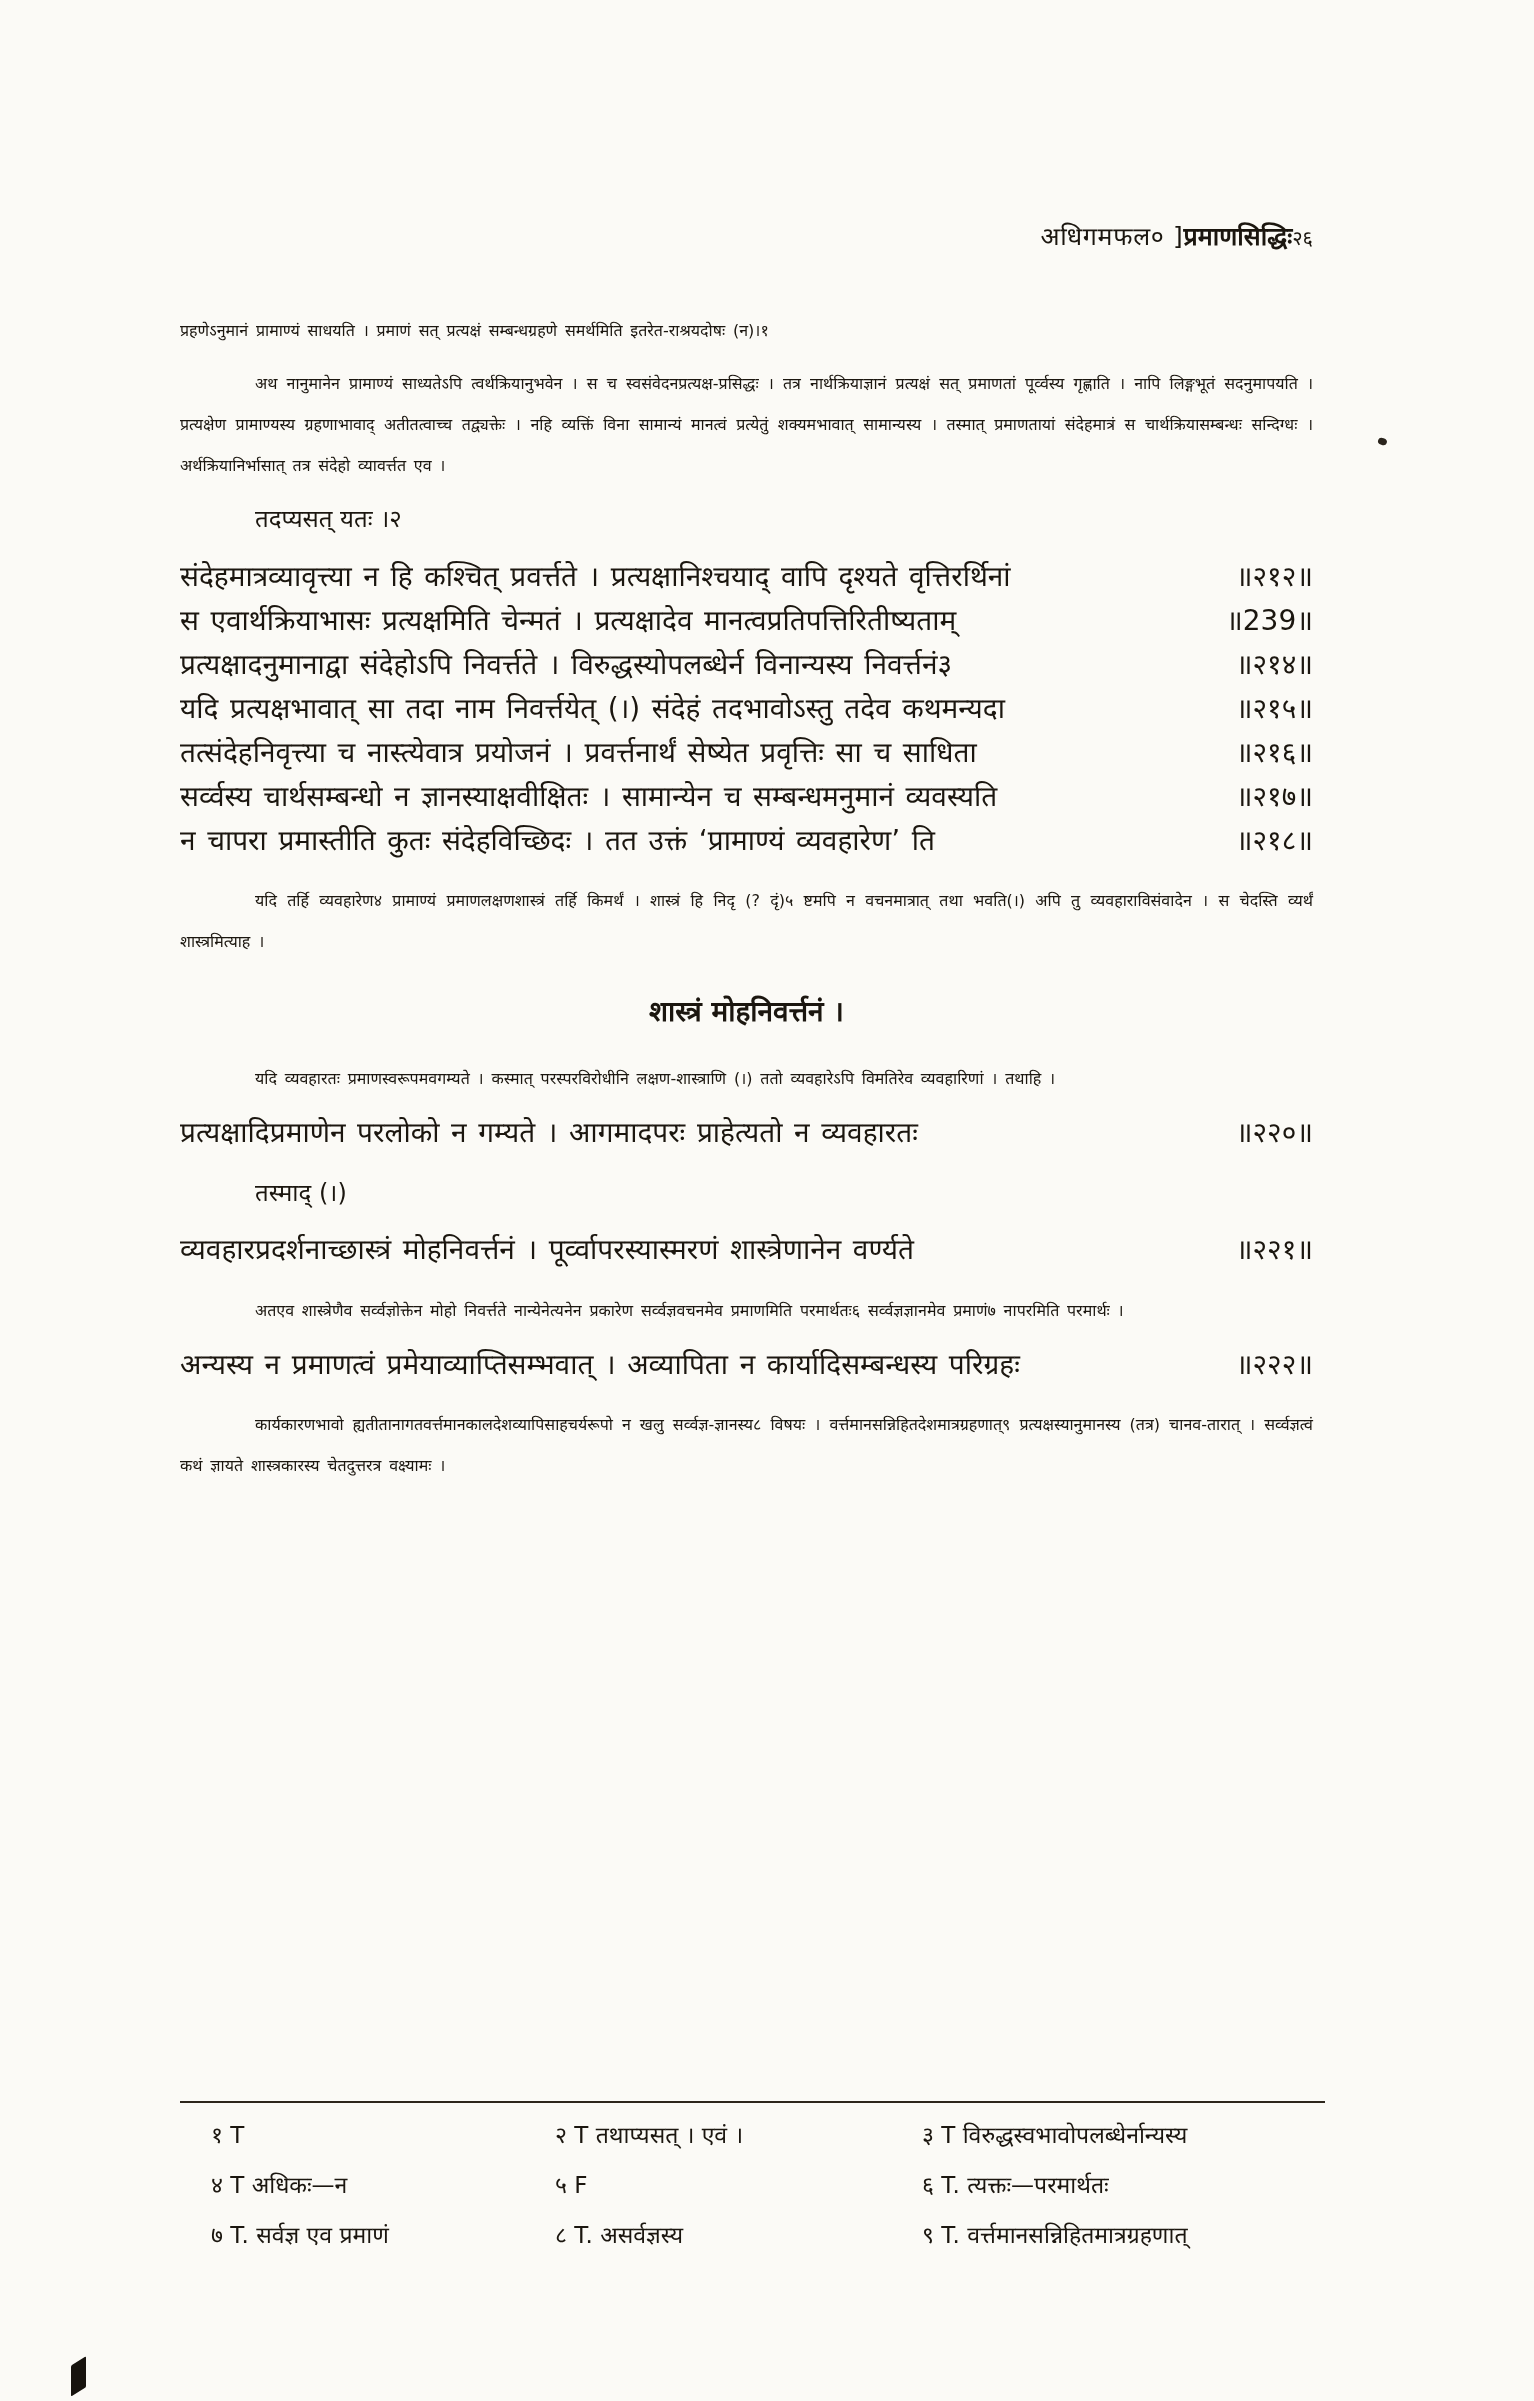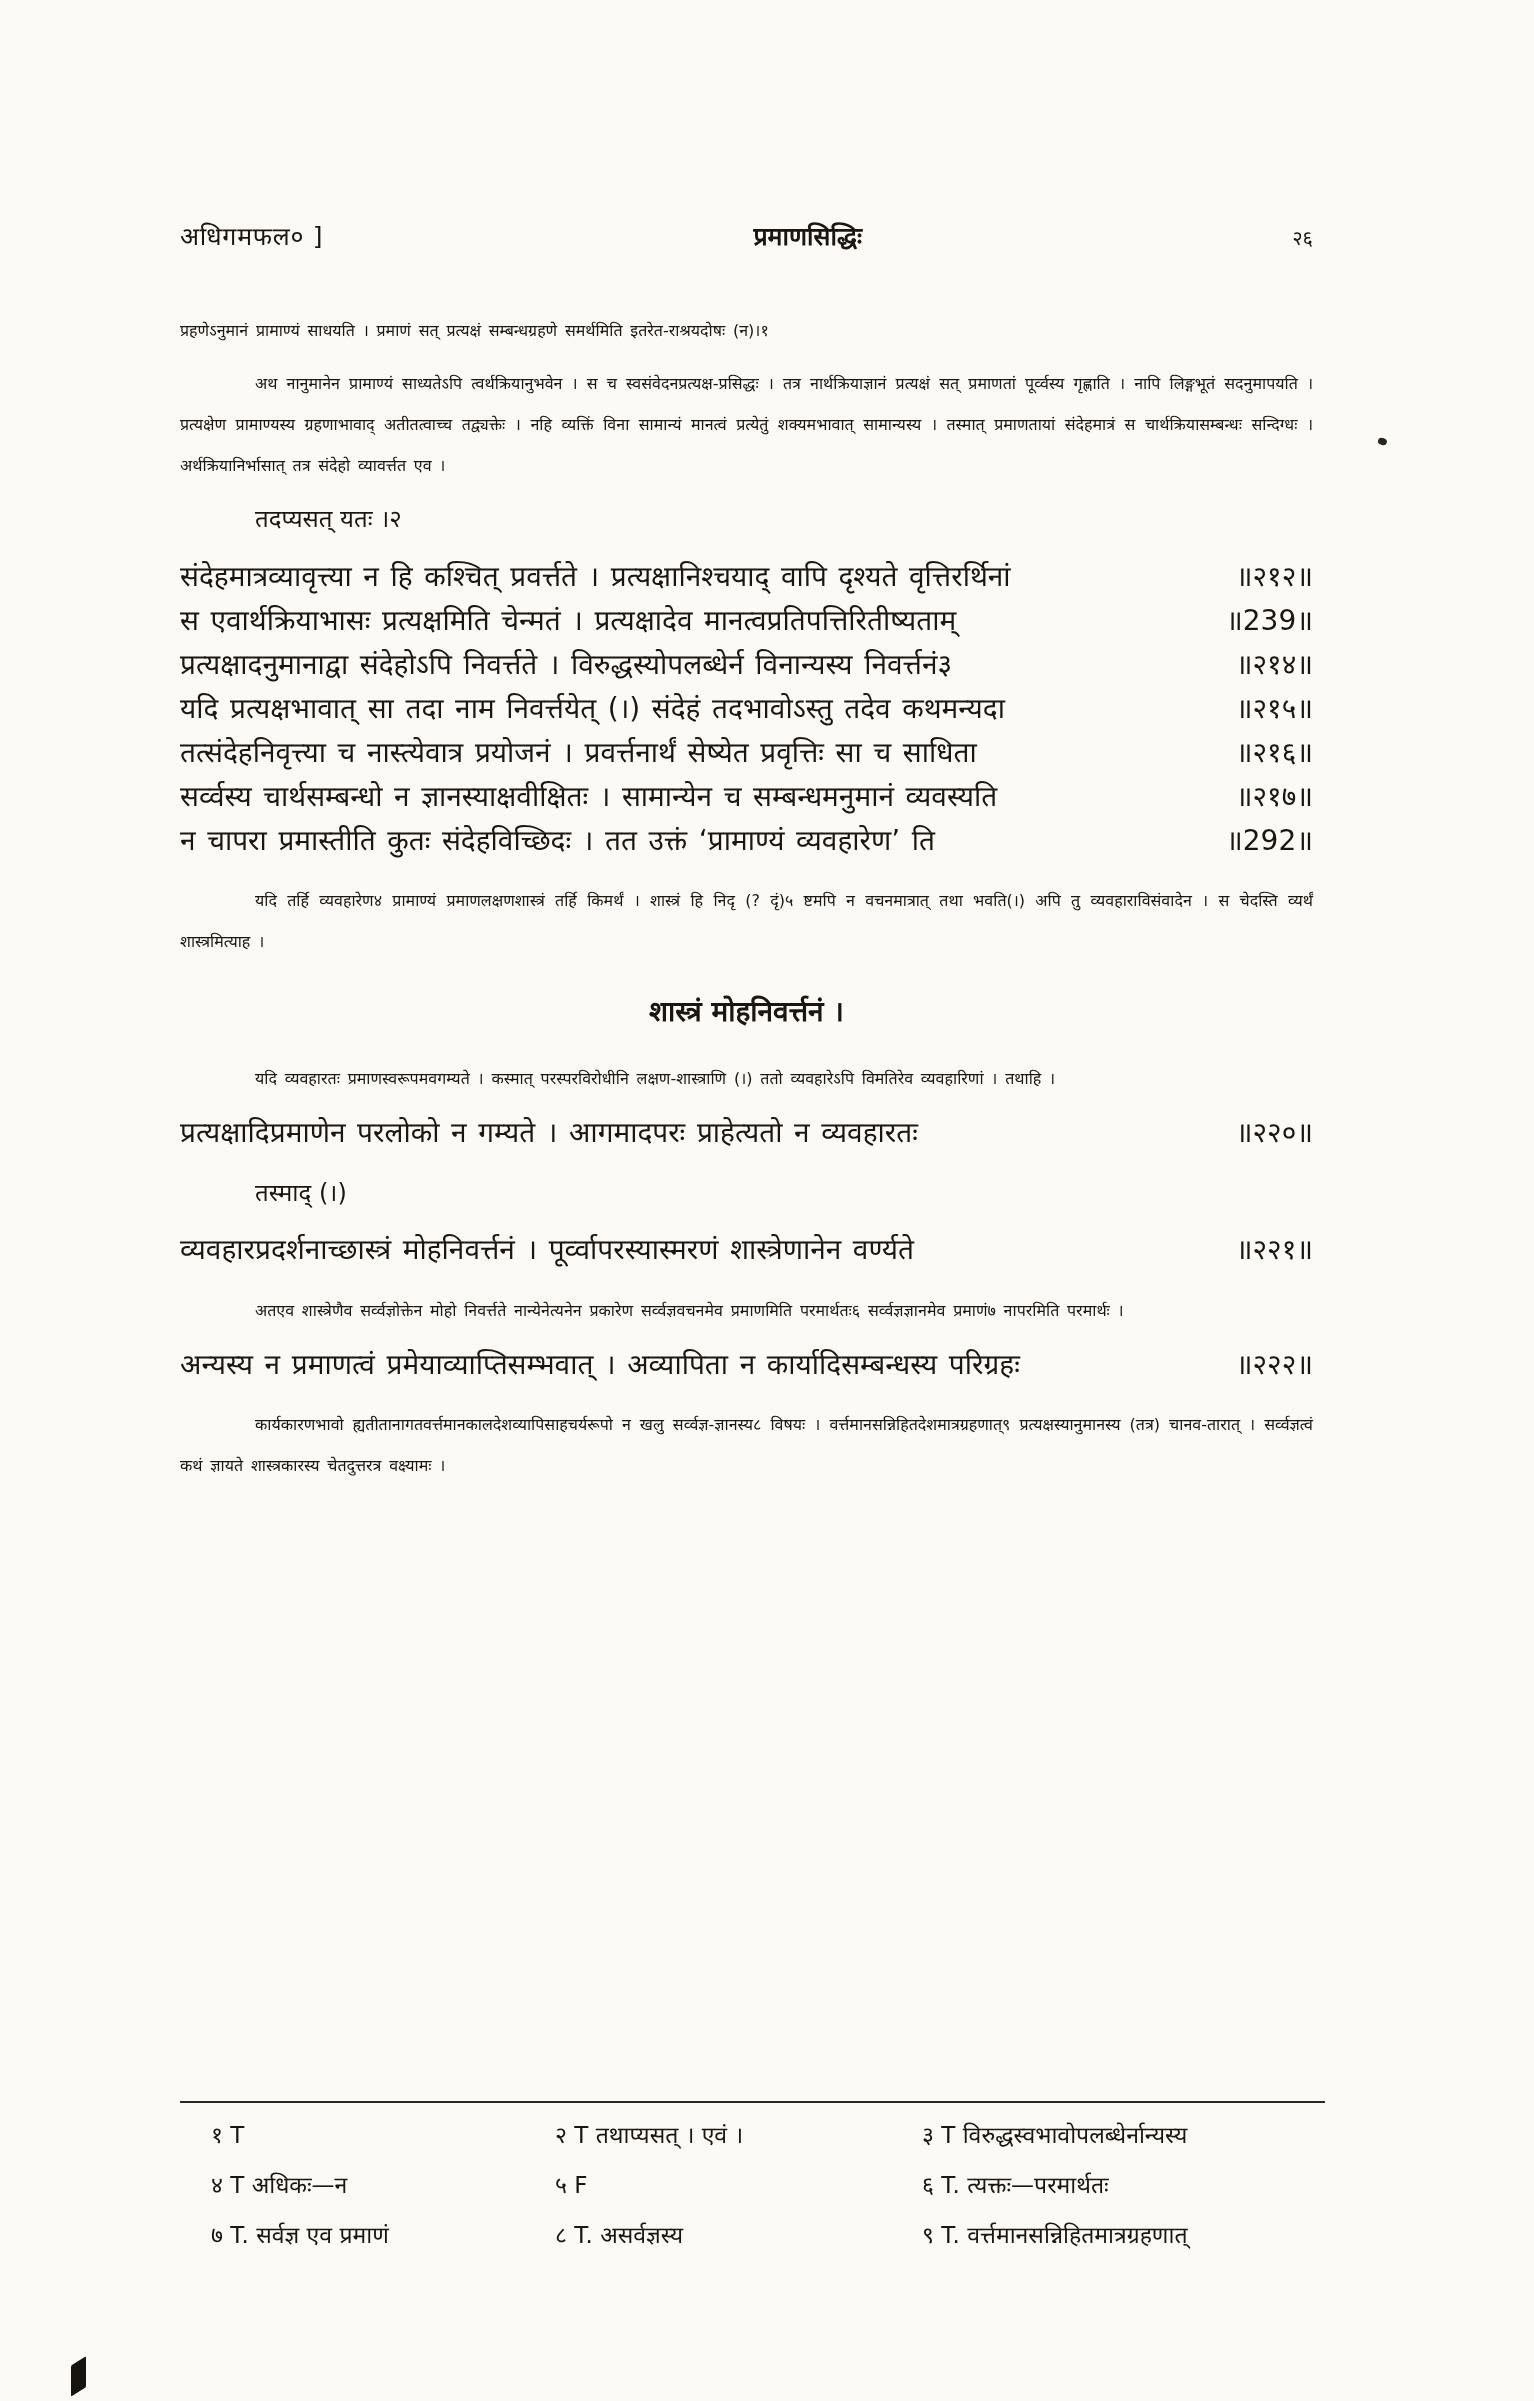--- a/index.html
+++ b/index.html
@@ -11,21 +11,21 @@
     overflow:hidden;
     position:relative;
   }
   .sheet{
     position:absolute;inset:0;
     background:#fbfaf6;
     box-sizing:border-box;
     padding:220px 221px 0 180px;
   }
   .running-header{
-    display:flex;justify-content:space-between;align-items:baseline;
+    display:flex;justify-content:flex-end;align-items:baseline;
     font-size:25px;line-height:33px;
     margin-bottom:55px;
   }
   .running-header .hl{letter-spacing:0.7px;}
   .running-header .hc{font-weight:bold;}
   .running-header .hr{font-size:20px;}
   .para{
     font-size:16px;line-height:41px;
     text-align:justify;
     margin:0 0 12px 0;
@@ -114,21 +114,21 @@
       <div class="verse">
         <span class="vt">तत्संदेहनिवृत्त्या च नास्त्येवात्र प्रयोजनं ।  प्रवर्त्तनार्थं सेष्येत प्रवृत्तिः सा च साधिता</span>
         <span class="vn">॥२१६॥</span>
       </div>
       <div class="verse">
         <span class="vt">सर्व्वस्य चार्थसम्बन्धो न ज्ञानस्याक्षवीक्षितः ।  सामान्येन च सम्बन्धमनुमानं व्यवस्यति</span>
         <span class="vn">॥२१७॥</span>
       </div>
       <div class="verse">
         <span class="vt">न चापरा प्रमास्तीति कुतः संदेहविच्छिदः ।  तत उक्तं ‘प्रामाण्यं व्यवहारेण’ ति</span>
-        <span class="vn">॥292॥</span>
+        <span class="vn">॥२१८॥</span>
       </div>
     </div>
 
     <p class="para indent">यदि तर्हि व्यवहारेण४ प्रामाण्यं प्रमाणलक्षणशास्त्रं तर्हि किमर्थं ।  शास्त्रं हि निदृ (? दृं)५ ष्टमपि न वचनमात्रात् तथा भवति(।) अपि तु व्यवहाराविसंवादेन ।  स चेदस्ति व्यर्थं शास्त्रमित्याह ।</p>
 
     <h2 class="chapter-heading">शास्त्रं मोहनिवर्त्तनं ।</h2>
 
     <p class="para indent">यदि व्यवहारतः प्रमाणस्वरूपमवगम्यते ।  कस्मात् परस्परविरोधीनि लक्षण-शास्त्राणि (।)  ततो व्यवहारेऽपि विमतिरेव व्यवहारिणां ।  तथाहि ।</p>
 
     <div class="verse-group">

